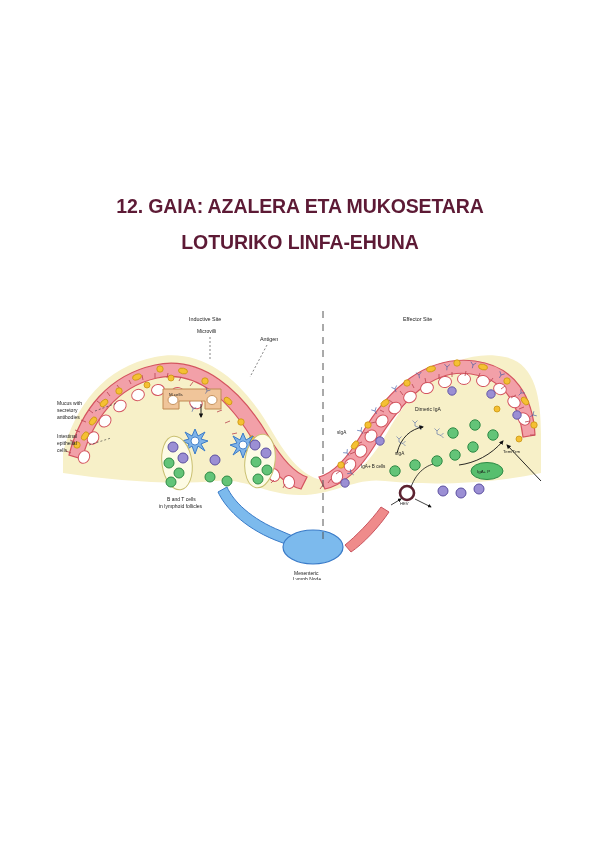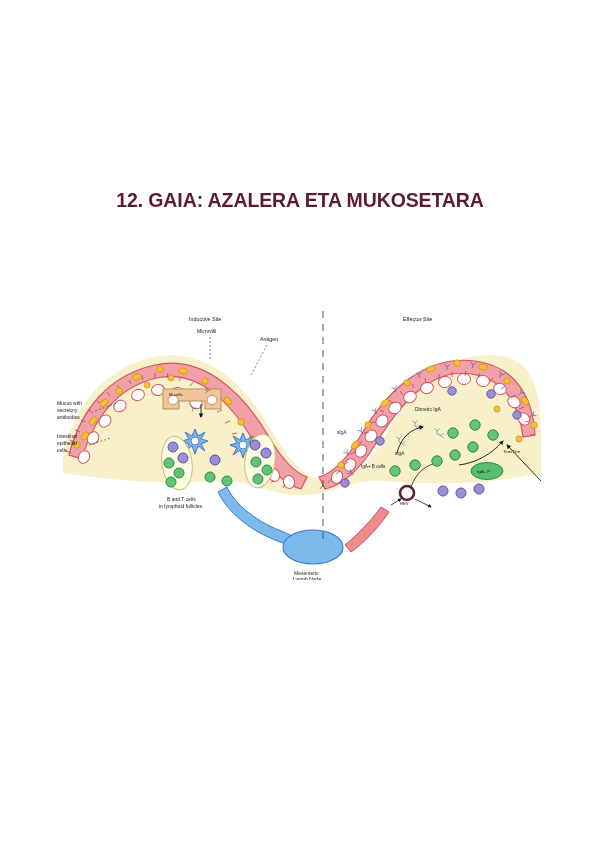--- a/index.html
+++ b/index.html
@@ -1,30 +1,31 @@
 <!DOCTYPE html>
 <html><head>
 <meta charset="utf-8">
 <style>
   html,body{margin:0;padding:0;background:#ffffff;}
   body{width:600px;height:848px;overflow:hidden;font-family:"Liberation Sans",sans-serif;}
   .page{position:relative;width:600px;height:848px;background:#ffffff;}
-  .title-block{position:absolute;left:0;top:182px;width:600px;text-align:center;}
+  .title-block{position:absolute;left:0;top:188px;width:600px;text-align:center;}
   .title-line{color:#5d1a35;font-weight:bold;font-size:19.5px;letter-spacing:-0.1px;line-height:36px;font-family:"Liberation Sans",sans-serif;}
   .fig{position:absolute;left:55px;top:305px;width:490px;height:275px;}
   .fig svg{display:block;}
   .lbl{font-family:"Liberation Sans",sans-serif;fill:#1a1a1a;}
 </style>
 </head>
 <body>
 
 <div class="page">
 
   <div class="title-block">
     <div class="title-line">12. GAIA: AZALERA ETA MUKOSETARA</div>
+    <div class="title-line">LOTURIKO LINFA-EHUNA</div>
   </div>
 
   <div class="fig">
   <svg width="490" height="275" viewBox="0 0 490 275" xmlns="http://www.w3.org/2000/svg">
     <defs>
       <marker id="ah" markerWidth="6" markerHeight="6" refX="5" refY="3" orient="auto">
         <path d="M0,0 L6,3 L0,6 z" fill="#111"></path>
       </marker>
       <marker id="ahs" markerWidth="5" markerHeight="5" refX="4" refY="2.5" orient="auto">
         <path d="M0,0 L5,2.5 L0,5 z" fill="#111"></path>

